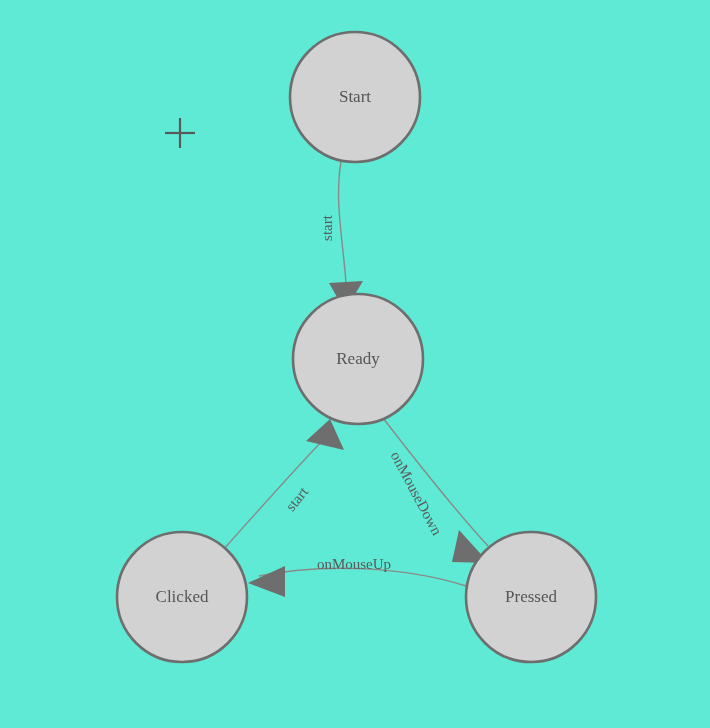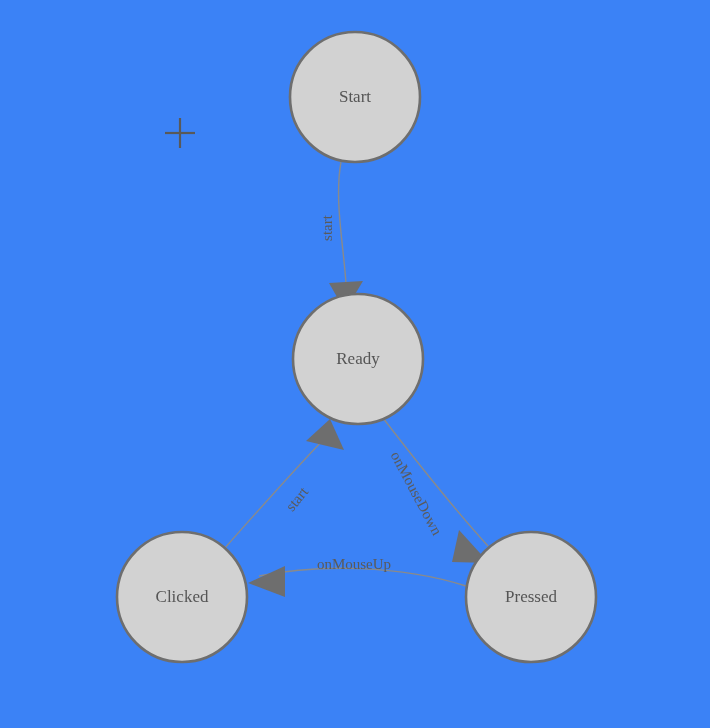--- a/index.html
+++ b/index.html
@@ -10,21 +10,21 @@
   body {
     width: 710px;
     height: 728px;
     font-family: "Liberation Serif", serif;
     overflow: hidden;
   }
   #canvas-root {
     position: relative;
     width: 710px;
     height: 728px;
-    background: #3b82f6;
+    background: #5eead4;
   }
   svg#diagram {
     position: absolute;
     top: 0;
     left: 0;
     width: 710px;
     height: 728px;
     display: block;
   }
   .state-circle {

